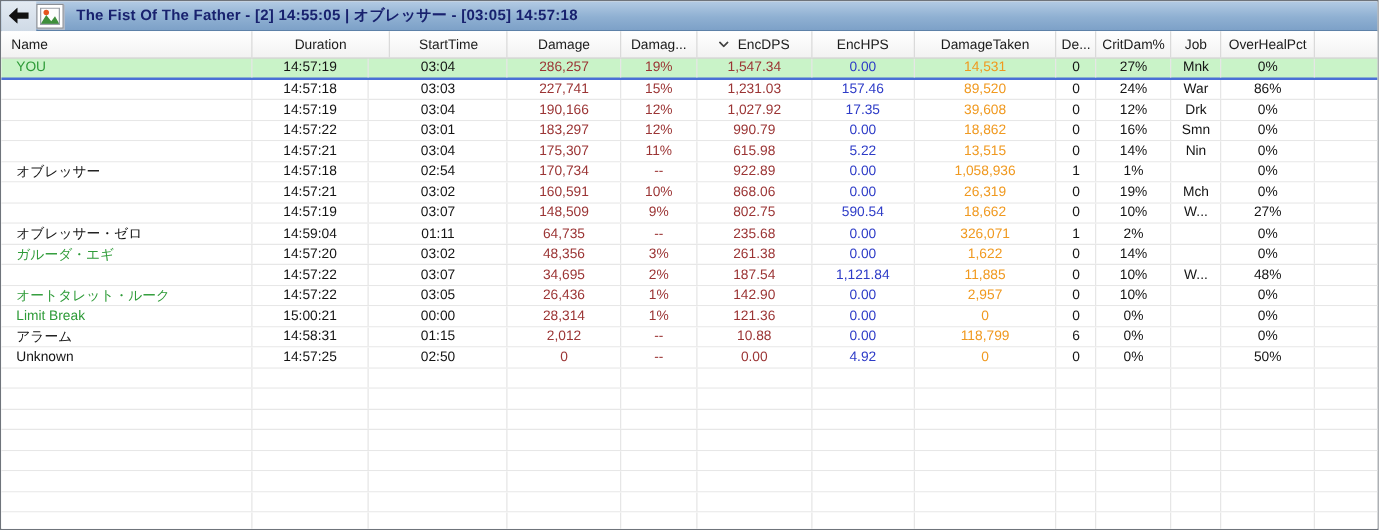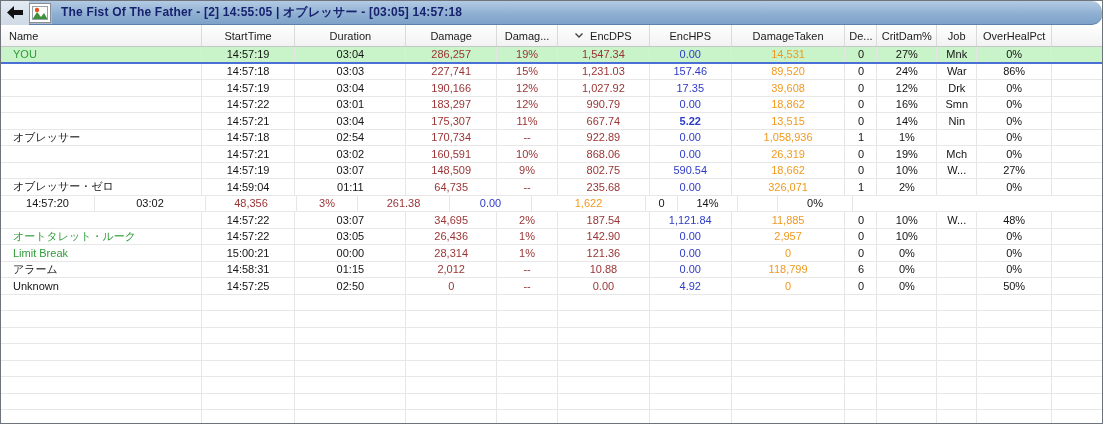--- a/index.html
+++ b/index.html
@@ -9,21 +9,20 @@
   .window {
     position:relative; width:1103px; height:424px;
     background:#ffffff; border:1px solid #6f747b; overflow:hidden;
   }
 
   
   .titlebar {
     height:24px; display:flex; align-items:center;
     background:linear-gradient(to bottom,#b3cbe4 0%,#8fb0d2 55%,#7da1c8 100%);
     border-bottom:1px solid #5d81a8;
-    border-radius:10px;
   }
   .back-btn {
     width:28px; height:24px; display:flex; align-items:center; justify-content:center;
     background:linear-gradient(to bottom,#e3eaf2,#cfdae6); cursor:pointer;
   }
   .img-btn {
     width:22px; height:20px; margin:0 4px 0 0; display:flex; align-items:center; justify-content:center;
     background:#ffffff; border:1px solid #8a8f96;
     box-shadow:inset 1px 1px 0 #ffffff, 1px 1px 0 #aebacb; cursor:pointer;
   }
@@ -93,25 +92,25 @@
       </svg>
     </div>
     <div class="title-text">The Fist Of The Father - [2] 14:55:05 | オブレッサー - [03:05] 14:57:18</div>
   </div>
 
   <div class="grid">
     <div class="header-row" id="header-row">
         <div class="hcell left" style="width: 201px;">
           <span>Name</span>
         </div>
+        <div class="hcell" style="width: 111px;">
+          <span>Duration</span>
+        </div>
         <div class="hcell" style="width: 94px;">
           <span>StartTime</span>
-        </div>
-        <div class="hcell" style="width: 111px;">
-          <span>Duration</span>
         </div>
         <div class="hcell" style="width: 91px;">
           <span>Damage</span>
         </div>
         <div class="hcell" style="width: 61px;">
           <span>Damag...</span>
         </div>
         <div class="hcell" style="width: 92px;">
           <span class="sort-ico">
             <svg width="8" height="5" viewBox="0 0 8 5">
@@ -202,22 +201,22 @@
           <div class="cell c-black" style="width: 40px;">Smn</div>
           <div class="cell c-black" style="width: 75px;">0%</div>
           <div class="cell nob c-black" style="width: 50px;"></div>
         </div>
         <div class="row">
           <div class="cell left n-black" style="width: 201px;"></div>
           <div class="cell c-black" style="width: 94px;">14:57:21</div>
           <div class="cell c-black" style="width: 111px;">03:04</div>
           <div class="cell c-red" style="width: 91px;">175,307</div>
           <div class="cell c-red" style="width: 61px; text-align: center;">11%</div>
-          <div class="cell c-red" style="width: 92px;">667.74</div>
-          <div class="cell c-blue" style="width: 82px; font-weight: bold;">5.22</div>
+          <div class="cell c-red" style="width: 92px;">615.98</div>
+          <div class="cell c-blue" style="width: 82px;">5.22</div>
           <div class="cell c-orange" style="width: 114px;">13,515</div>
           <div class="cell c-black" style="width: 32px;">0</div>
           <div class="cell c-black" style="width: 60px;">14%</div>
           <div class="cell c-black" style="width: 40px;">Nin</div>
           <div class="cell c-black" style="width: 75px;">0%</div>
           <div class="cell nob c-black" style="width: 50px;"></div>
         </div>
         <div class="row">
           <div class="cell left n-black" style="width: 201px;">オブレッサー</div>
           <div class="cell c-black" style="width: 94px;">14:57:18</div>
@@ -272,20 +271,21 @@
           <div class="cell c-red" style="width: 92px;">235.68</div>
           <div class="cell c-blue" style="width: 82px;">0.00</div>
           <div class="cell c-orange" style="width: 114px;">326,071</div>
           <div class="cell c-black" style="width: 32px;">1</div>
           <div class="cell c-black" style="width: 60px;">2%</div>
           <div class="cell c-black" style="width: 40px;"></div>
           <div class="cell c-black" style="width: 75px;">0%</div>
           <div class="cell nob c-black" style="width: 50px;"></div>
         </div>
         <div class="row">
+          <div class="cell left n-green" style="width: 201px;">ガルーダ・エギ</div>
           <div class="cell c-black" style="width: 94px;">14:57:20</div>
           <div class="cell c-black" style="width: 111px;">03:02</div>
           <div class="cell c-red" style="width: 91px;">48,356</div>
           <div class="cell c-red" style="width: 61px;">3%</div>
           <div class="cell c-red" style="width: 92px;">261.38</div>
           <div class="cell c-blue" style="width: 82px;">0.00</div>
           <div class="cell c-orange" style="width: 114px;">1,622</div>
           <div class="cell c-black" style="width: 32px;">0</div>
           <div class="cell c-black" style="width: 60px;">14%</div>
           <div class="cell c-black" style="width: 40px;"></div>

